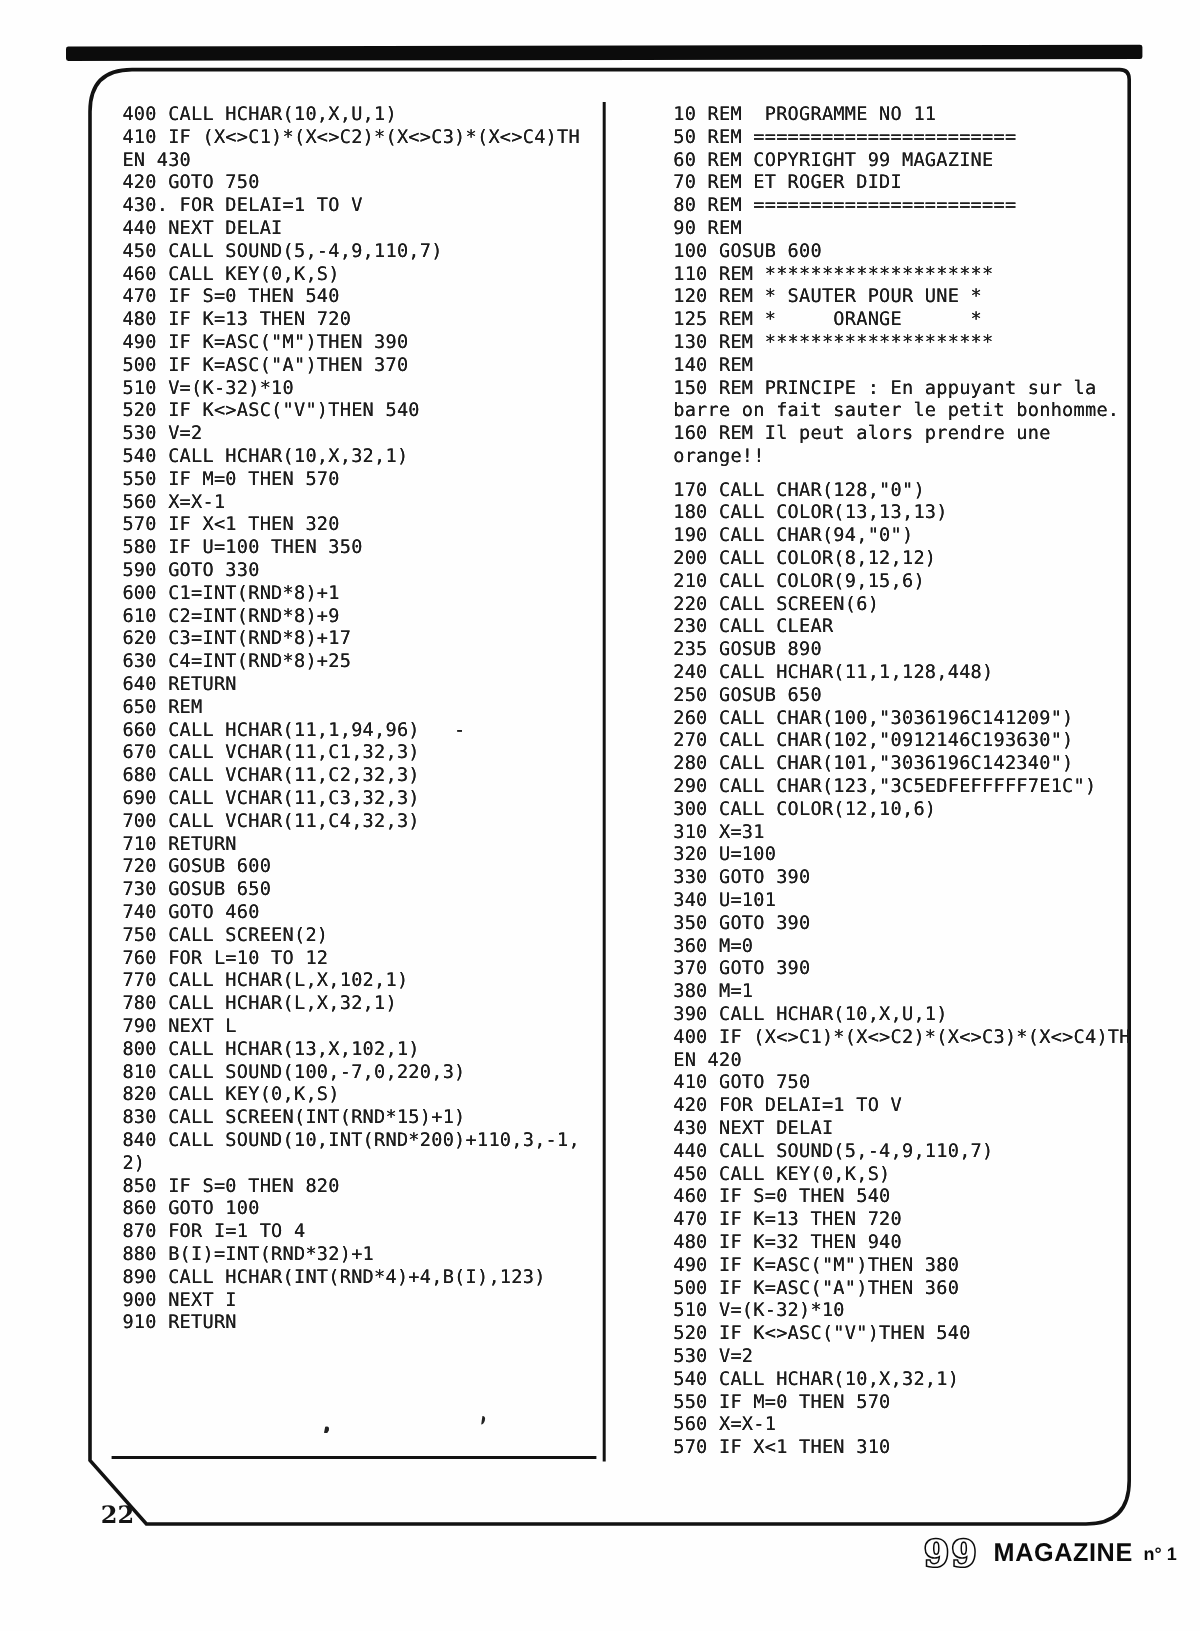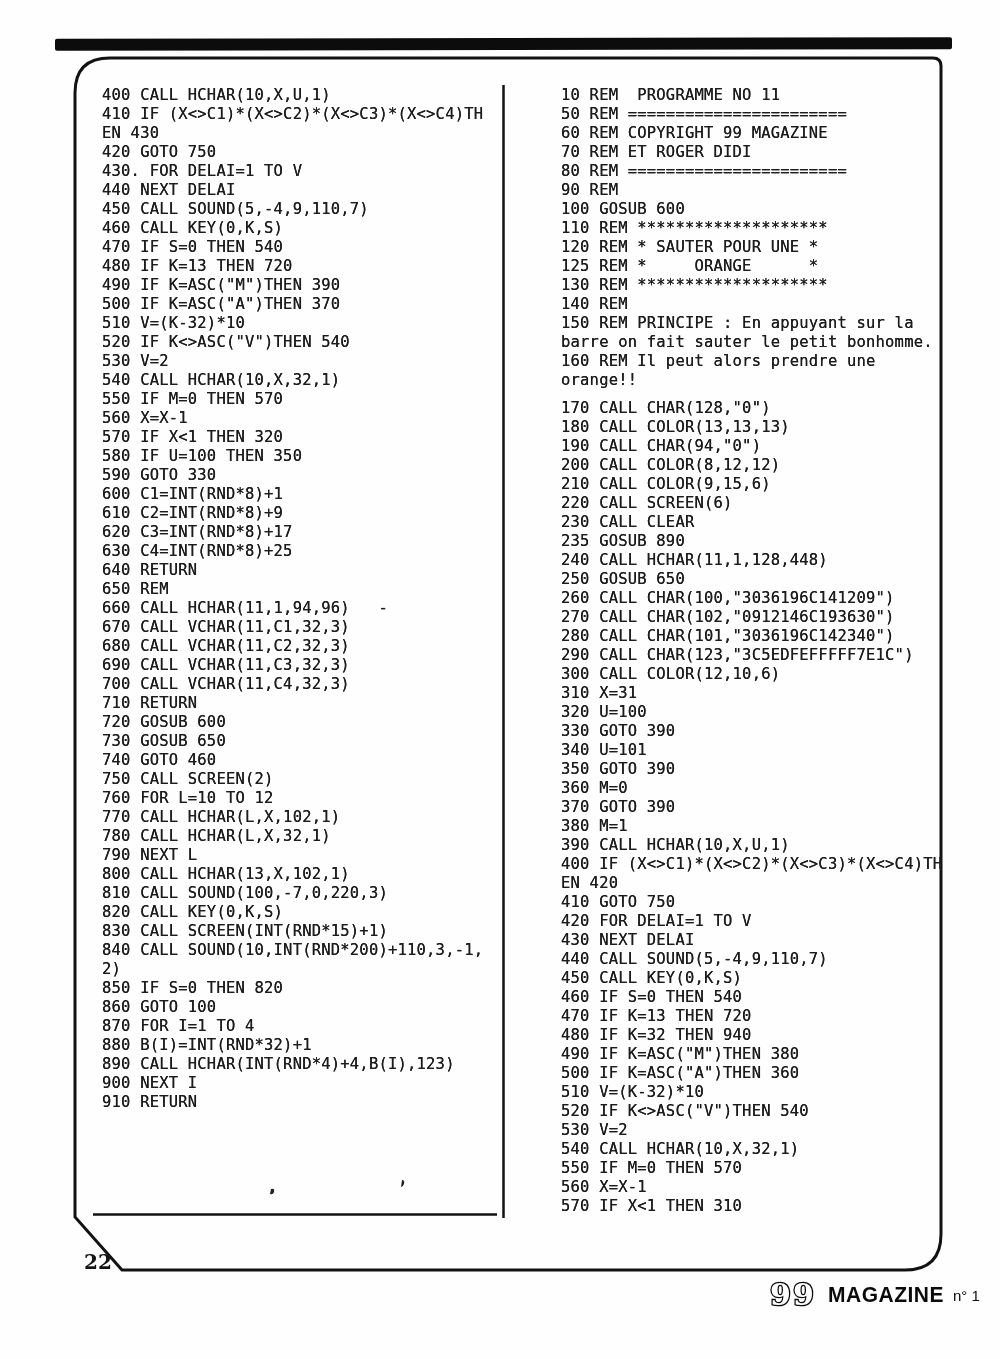--- a/index.html
+++ b/index.html
@@ -39,21 +39,21 @@
     display:flex;align-items:center;gap:2px;
   }
   .logo-mag{
     font-family:Liberation Sans, sans-serif;
     font-weight:bold;font-size:21px;color:#0b0b0b;
     letter-spacing:0.5px;
     transform:scaleY(1.02);
   }
   .logo-issue{
     font-family:"Liberation Sans",sans-serif;
-    font-weight:normal;font-size:15px;color:#0b0b0b;
+    font-weight:bold;font-size:15px;color:#0b0b0b;
     margin-left:7px;
   }
 </style>
 </head>
 <body>
 
 <div class="page">
 
   <div class="top-bar"></div>
 

